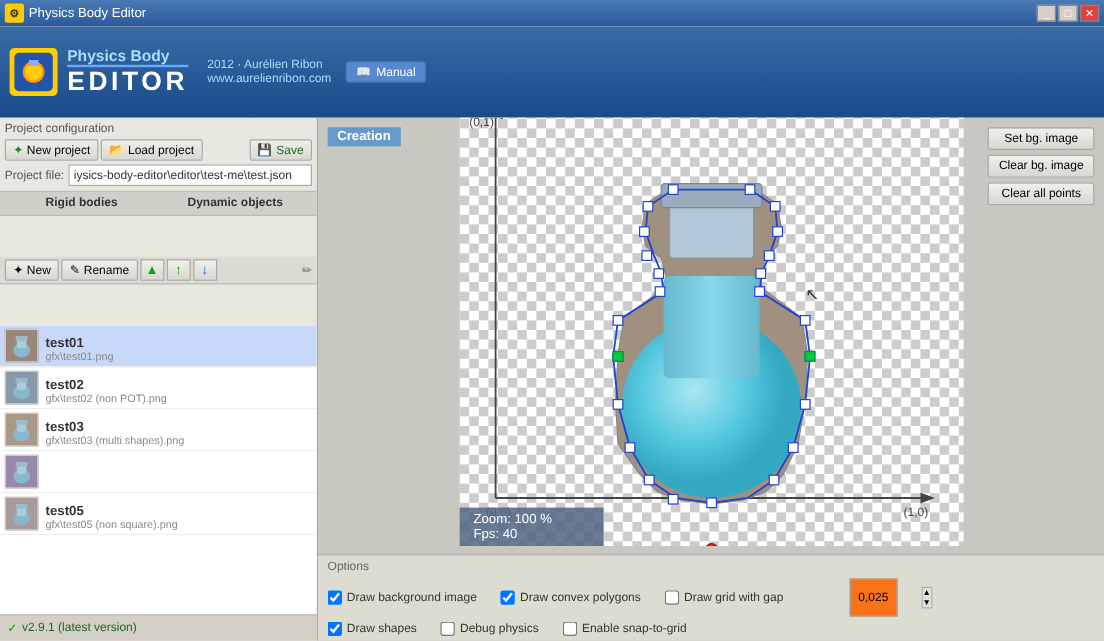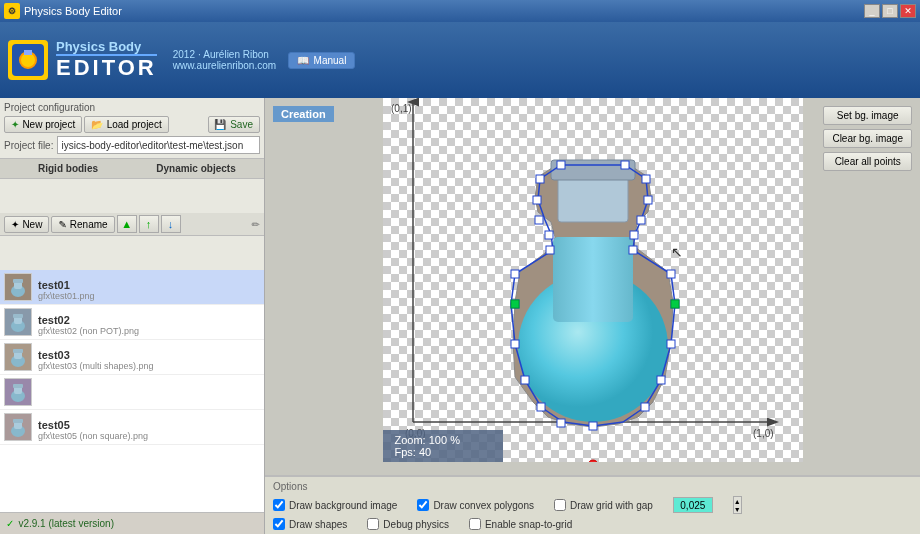--- a/index.html
+++ b/index.html
@@ -92,21 +92,21 @@
 
     
     .zoom-info { position: absolute; bottom: 0; left: 0; background: rgba(80,100,130,0.85); color: white; padding: 4px 12px; font-size: 11px; min-width: 120px; }
 
     
     .options-bar { background: #dcdcd0; border-top: 2px solid #bbb; padding: 4px 8px; }
     .options-title { font-size: 10px; color: #666; margin-bottom: 4px; }
     .options-row { display: flex; gap: 20px; align-items: center; }
     .option-item { display: flex; align-items: center; gap: 4px; font-size: 10px; color: #333; }
     .option-item input[type=checkbox] { width: 12px; height: 12px; }
-    .gap-input { width: 40px; height: 16px; border: 1px solid #aaa; font-size: 10px; text-align: center; background: #5eead4; }
+    .gap-input { width: 40px; height: 32px; border: 1px solid #aaa; font-size: 10px; text-align: center; background: #f97316; margin-left: 35px; }
   </style>
 </head>
 <body>
 
 <div class="title-bar">
   <div class="title-bar-icon">⚙</div>
   <span class="title-bar-text">Physics Body Editor</span>
   <div class="title-bar-buttons">
     <div class="tb-btn minimize">_</div>
     <div class="tb-btn maximize">□</div>

